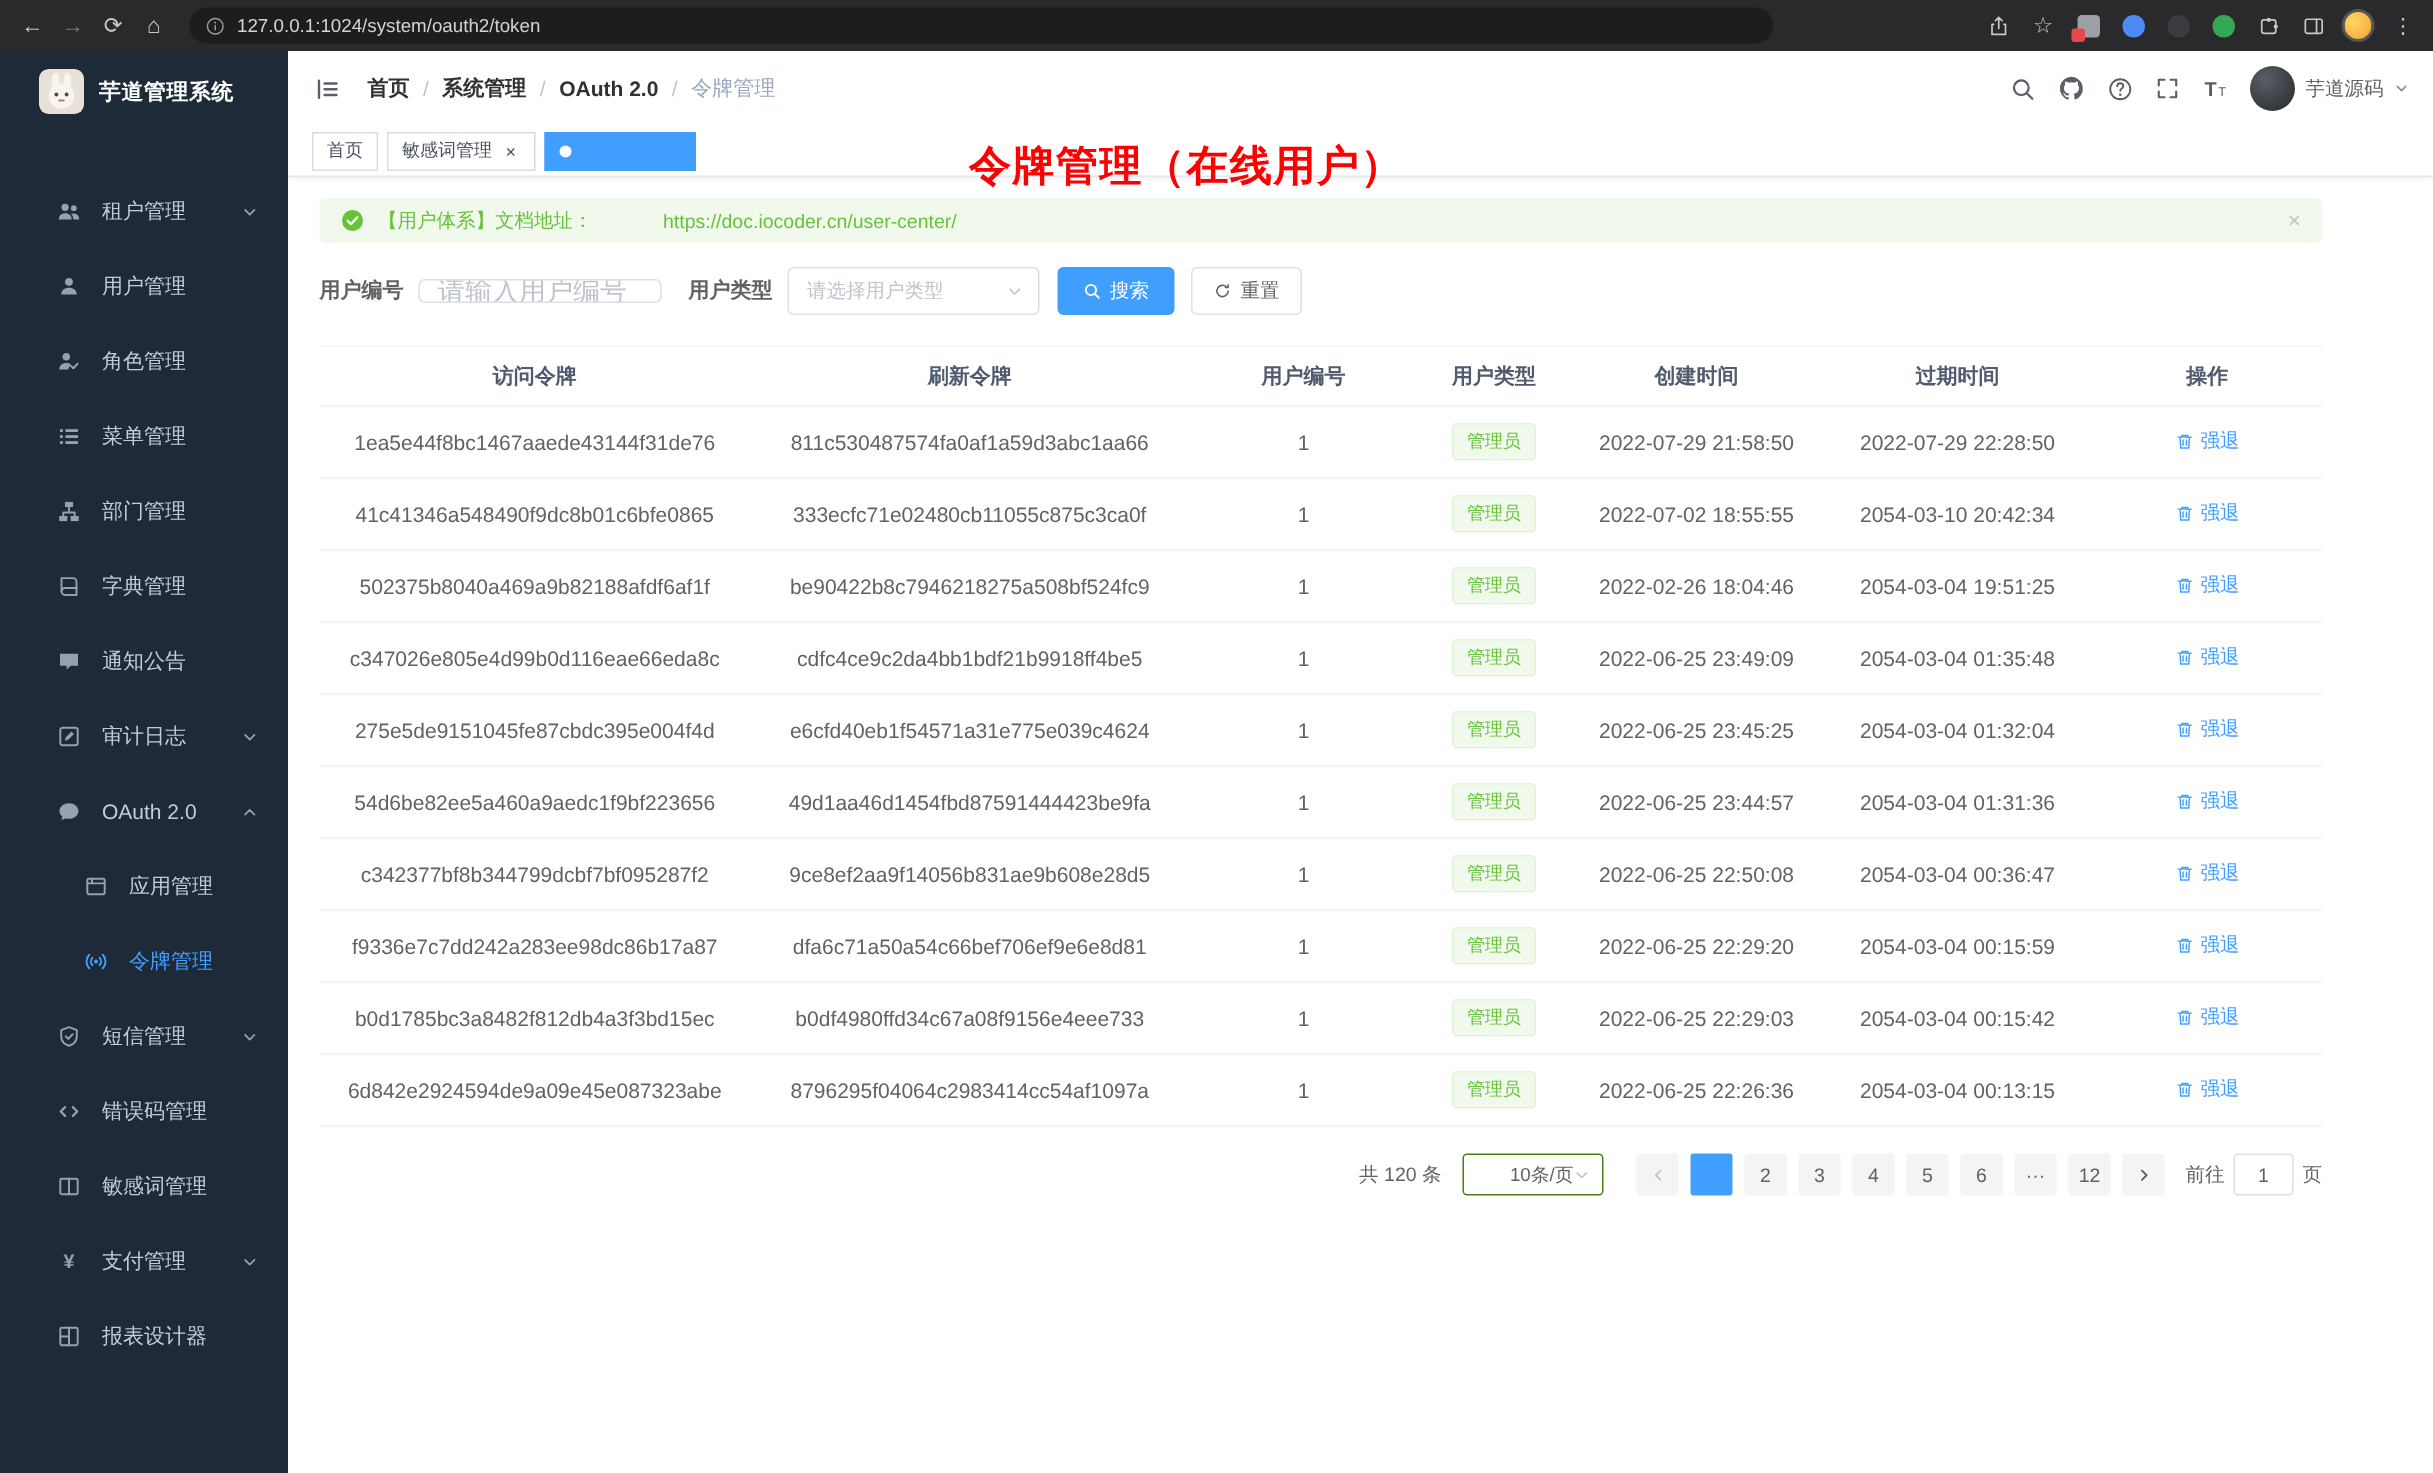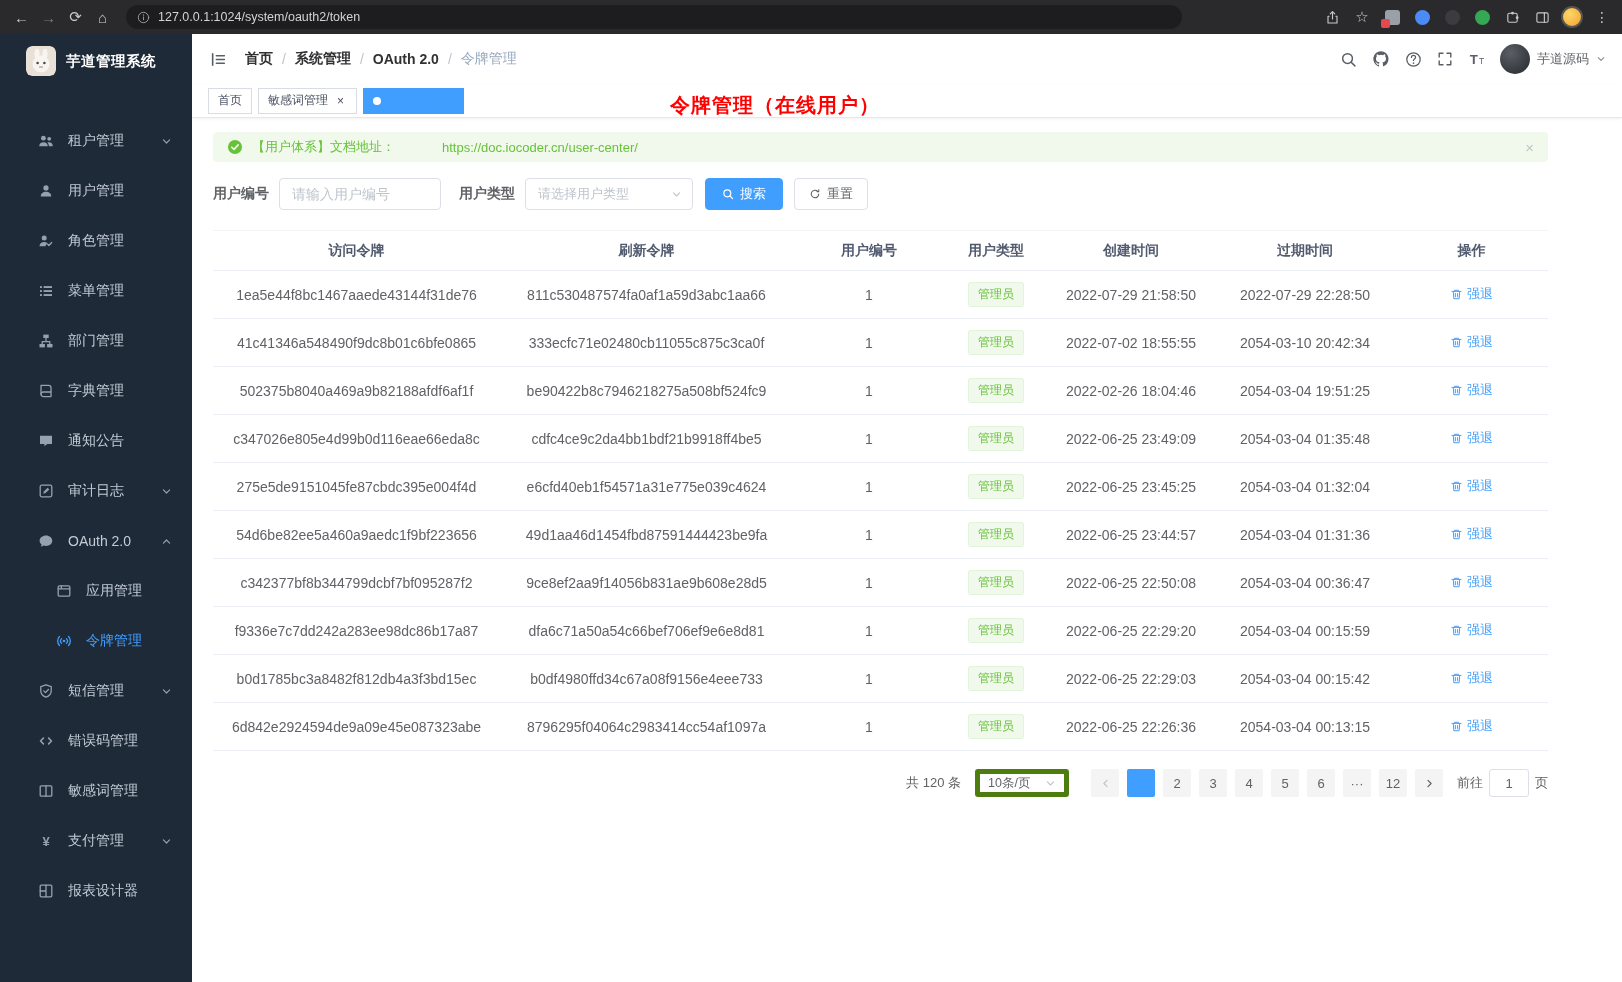--- a/index.html
+++ b/index.html
@@ -49,47 +49,47 @@
   .avatar-sm{width:30px;height:30px;border-radius:50%;background:radial-gradient(circle at 35% 30%,#5a5f66,#26282c);flex-shrink:0;}
   .user-menu{display:flex;align-items:center;gap:7px;cursor:pointer;}
   .user-name{font-size:13px;color:#606266;}
 
   .tabbar{height:34px;display:flex;align-items:center;gap:6px;padding-left:16px;border-bottom:1px solid #e4e7ed;box-shadow:0 1px 3px rgba(0,21,41,.06);flex-shrink:0;}
   .tab{height:26px;display:flex;align-items:center;gap:6px;padding:0 9px;border:1px solid #d8dce5;background:#fff;color:#495060;font-size:12px;cursor:pointer;}
   .tab.active{background:var(--primary);border-color:var(--primary);color:#fff;}
   .tabdot{width:8px;height:8px;border-radius:50%;background:#fff;}
   .tab-x{font-size:12px;line-height:1;width:13px;height:13px;display:flex;align-items:center;justify-content:center;border-radius:50%;}
 
-  .annotation{position:absolute;left:478px;top:58px;font-size:20px;font-weight:700;color:#ff0000;letter-spacing:1px;z-index:5;pointer-events:none;}
+  .annotation{position:absolute;left:454px;top:58px;font-size:28px;font-weight:700;color:#ff0000;letter-spacing:1px;z-index:5;pointer-events:none;}
 
   .content{margin:14px 0 0 21px;width:1335px;}
   .alert{height:30px;background:var(--success-bg);border-radius:4px;display:flex;align-items:center;padding:0 14px;gap:9px;font-size:13px;color:var(--success);}
   .alert-link{color:var(--success);cursor:pointer;margin-left:38px;}
   .alert-close{margin-left:auto;color:#c0c4cc;font-size:15px;cursor:pointer;line-height:1;}
 
   .filters{margin-top:16px;display:flex;align-items:center;font-size:14px;}
   .f-label{font-weight:700;color:#606266;margin-right:10px;white-space:nowrap;}
   .f-label.second{margin-left:18px;}
-  .f-input{width:162px;height:32px;border:1px solid #dcdfe6;border-radius:4px;padding:0 12px;font-size:14px;color:#606266;outline:none;font-family:inherit;}
+  .f-input{width:162px;height:16px;border:1px solid #dcdfe6;border-radius:4px;padding:0 12px;font-size:18px;color:#606266;outline:none;font-family:inherit;}
   .f-input::placeholder{color:#bfc4cc;}
   .f-select{width:168px;height:32px;border:1px solid #dcdfe6;border-radius:4px;display:flex;align-items:center;justify-content:space-between;padding:0 10px 0 12px;font-size:13px;color:#bfc4cc;cursor:pointer;background:#fff;}
   .f-select .chevc{color:#c0c4cc;display:flex;}
   .btn{height:32px;border-radius:4px;font-size:13px;display:flex;align-items:center;gap:6px;cursor:pointer;font-family:inherit;}
   .btn-search{margin-left:12px;padding:0 16px;background:var(--primary);color:#fff;border:1px solid var(--primary);}
   .btn-reset{margin-left:11px;padding:0 14px;background:#fff;border:1px solid #dcdfe6;color:#606266;}
 
   .table{margin-top:20px;width:1335px;border-top:1px solid #f2f4f7;}
   .t-row{display:grid;grid-template-columns:287px 293px 152px 102px 168px 180px 153px;height:48px;align-items:center;text-align:center;border-bottom:1px solid #ebeef5;font-size:14px;color:#606266;}
   .t-head{height:40px;color:#515a6e;font-weight:700;}
   .tag-success{display:inline-block;padding:2px 9px;background:var(--success-bg);border:1px solid #e1f3d8;color:var(--success);font-size:12px;border-radius:3px;line-height:1.6;}
   .op-link{color:var(--primary);font-size:13px;display:inline-flex;align-items:center;gap:4px;cursor:pointer;}
 
   .pager{margin-top:18px;width:1335px;display:flex;justify-content:flex-end;align-items:center;font-size:13px;color:#606266;}
   .pg-total{margin-right:14px;}
-  .page-size-box{width:94px;height:28px;border:5px solid #4d7c0f;border-radius:3px;display:flex;align-items:center;justify-content:space-between;padding:0 8px;font-size:12.5px;color:#606266;cursor:pointer;margin-right:14px;background:#fff;}
+  .page-size-box{width:94px;height:28px;border:1px solid #4d7c0f;border-radius:3px;display:flex;align-items:center;justify-content:flex-end;padding:0 8px;font-size:12.5px;color:#606266;cursor:pointer;margin-right:14px;background:#fff;}
   .page-size-box .chevc{color:#c0c4cc;display:flex;}
   .pg-btn{min-width:28px;height:28px;background:#f4f4f5;border-radius:2px;display:flex;align-items:center;justify-content:center;font-size:13px;color:#606266;margin-left:8px;cursor:pointer;padding:0 5px;}
   .pg-btn.active{background:var(--primary);color:#fff;font-weight:700;cursor:default;}
   .pg-btn.disabled{color:#c0c4cc;cursor:default;}
   .goto-label{margin-left:14px;}
   .goto-input{width:40px;height:28px;border:1px solid #dcdfe6;border-radius:3px;text-align:center;font-size:13px;color:#606266;margin:0 6px;outline:none;font-family:inherit;}
 </style>
 </head>
 <body>
 

